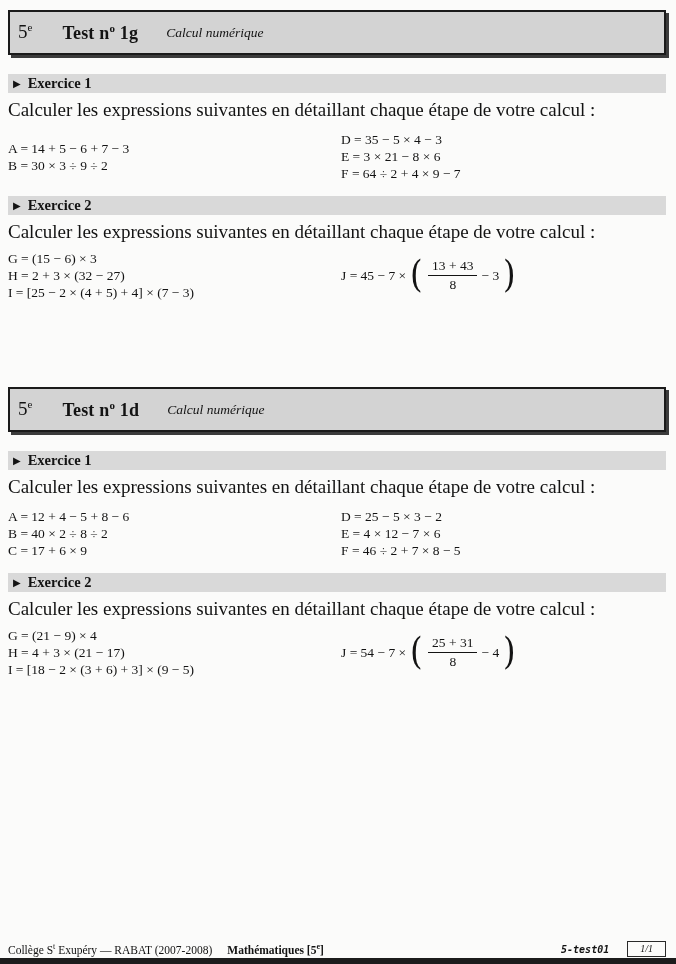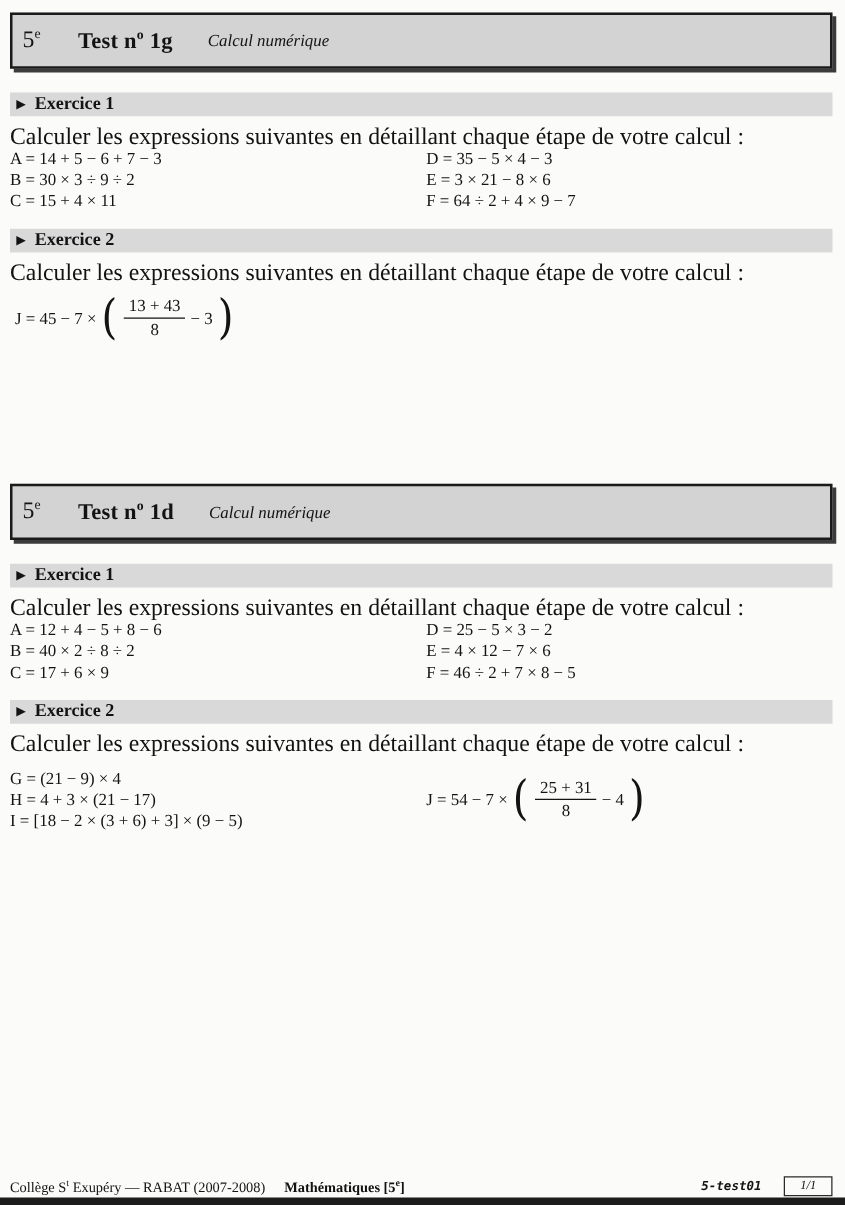--- a/index.html
+++ b/index.html
@@ -35,20 +35,21 @@
     background:#d9d9d9;
     height:15px;
     padding:2px 0 2px 5px;
     display:flex;align-items:center;
     font-weight:bold;font-size:14.5px;
   }
   .ex-bar.second{margin-top:14px;}
   .tri{font-size:10px;margin-right:7px;line-height:1;}
   .instruction{margin-top:8px;font-size:19px;line-height:17px;}
   .expr-grid{
+    margin-top:13px;
     display:grid;grid-template-columns:1fr 1fr;
     align-items:center;
   }
   .expr-grid.g2{margin-top:10px;}
   .col2{padding-left:4px;}
   .expr{font-size:13.5px;line-height:17px;white-space:nowrap;}
 
   .jexpr{display:flex;align-items:center;gap:3px;font-size:13.5px;}
   .bigparen{
     font-family:"DejaVu Serif",serif;
@@ -91,35 +92,39 @@
 
     <div class="ex-bar">
       <span class="tri">▶</span>
       <span>Exercice 1</span>
     </div>
     <div class="instruction">Calculer les expressions suivantes en détaillant chaque étape de votre calcul :</div>
     <div class="expr-grid">
       <div class="col1">
         <div class="expr">A = 14 + 5 − 6 + 7 − 3</div>
         <div class="expr">B = 30 × 3 ÷ 9 ÷ 2</div>
-        <div class="expr">C = 15 + 4 × 11</div>
       </div>
       <div class="col2">
         <div class="expr">D = 35 − 5 × 4 − 3</div>
         <div class="expr">E = 3 × 21 − 8 × 6</div>
         <div class="expr">F = 64 ÷ 2 + 4 × 9 − 7</div>
       </div>
     </div>
 
     <div class="ex-bar second">
       <span class="tri">▶</span>
       <span>Exercice 2</span>
     </div>
     <div class="instruction">Calculer les expressions suivantes en détaillant chaque étape de votre calcul :</div>
     <div class="expr-grid g2">
+      <div class="col1">
+        <div class="expr">G = (15 − 6) × 3</div>
+        <div class="expr">H = 2 + 3 × (32 − 27)</div>
+        <div class="expr">I = [25 − 2 × (4 + 5) + 4] × (7 − 3)</div>
+      </div>
       <div class="col2">
         <div class="jexpr">
           <span>J = 45 − 7 ×</span>
           <span class="bigparen">(</span>
           <span class="frac">
             <span class="num">13 + 43</span>
             <span class="den">8</span>
           </span>
           <span>− 3</span>
           <span class="bigparen">)</span>

